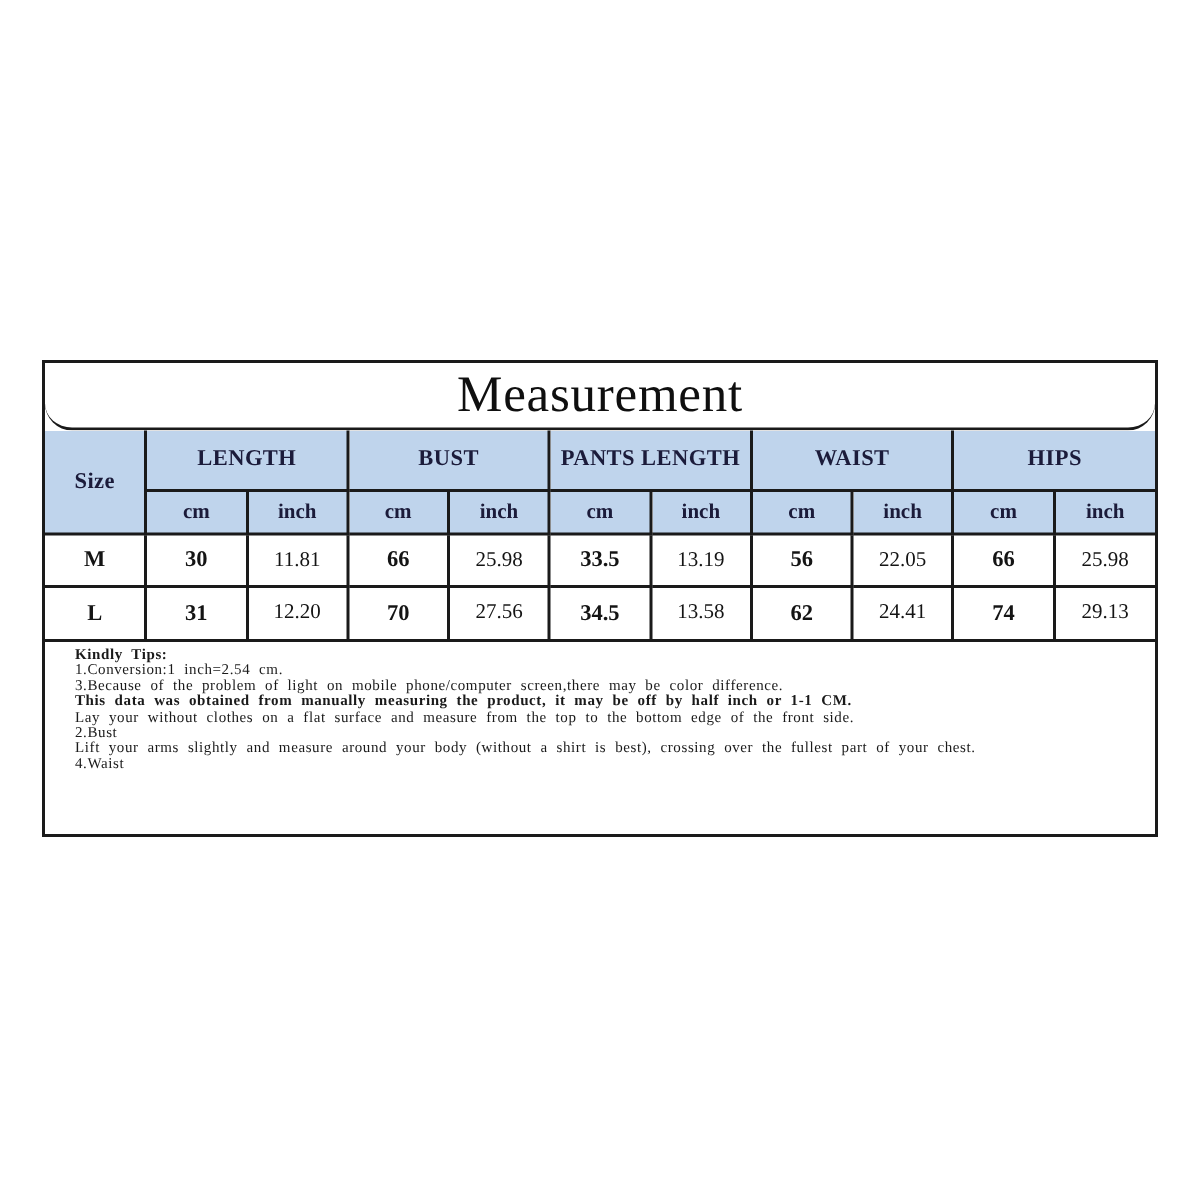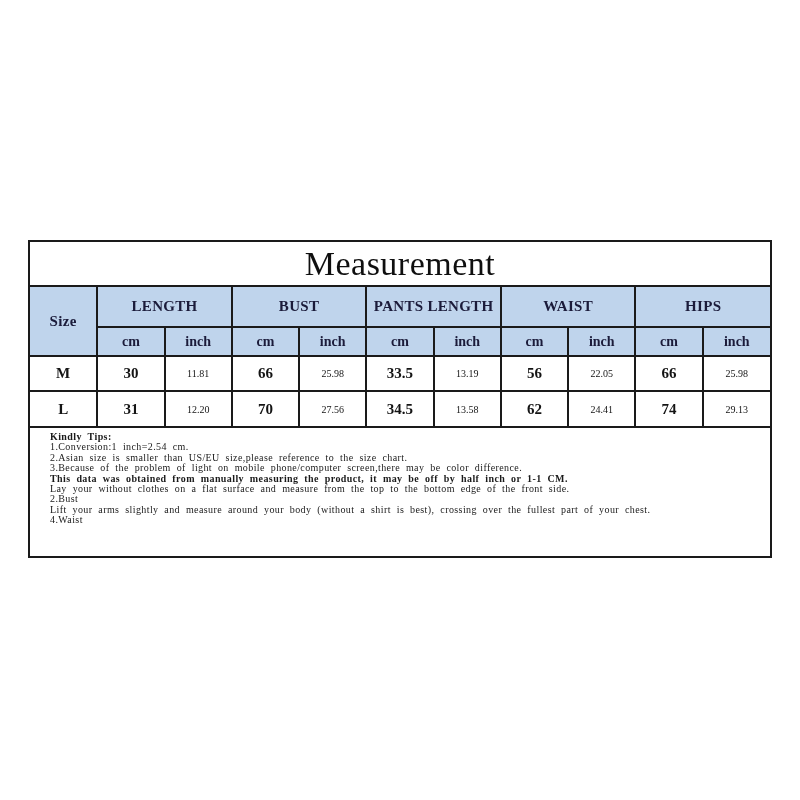--- a/index.html
+++ b/index.html
@@ -26,20 +26,21 @@
   }
 
   .title {
     height: 45px;
     border-bottom: 2px solid var(--border);
     display: flex; align-items: center; justify-content: center;
     font-size: 34px;
     font-weight: 400;
     color: #0f0f0f;
     letter-spacing: 0.5px;
+    border-radius: 18px;
   }
 
   table.size-table {
     width: 100%;
     border-collapse: collapse;
     border: 2px hidden;      
     table-layout: fixed;
   }
   table.size-table th, table.size-table td {
     border: 2px solid var(--border);
@@ -50,21 +51,21 @@
   thead th {
     background: var(--header-bg);
     color: var(--header-text);
     font-weight: bold;
   }
   tr.group-row th { height: 40px; font-size: 15px; letter-spacing: 0.3px; }
   tr.unit-row th  { height: 29px; font-size: 14px; }
   th.size-head    { font-size: 15px; }
   tbody td { height: 35px; color: var(--text); background: #ffffff; }
   td.v-bold { font-weight: bold; font-size: 15px; }
-  td.v-reg  { font-weight: normal; font-size: 10px; }
+  td.v-reg  { font-weight: normal; font-size: 14px; }
 
   .tips {
     height: 112px;
     border-top: 2px solid var(--border);
     padding: 4px 8px 0 20px;
     font-size: 10px;
     line-height: 10.4px;
     color: #1a1a1a;
     letter-spacing: 0.4px;
     word-spacing: 3px;
@@ -143,21 +144,20 @@
           <td class="v-reg">24.41</td>
           <td class="v-bold">74</td>
           <td class="v-reg">29.13</td>
         </tr>
       </tbody>
     </table>
 
     <div class="tips">
       <p class="bold">Kindly Tips:</p>
       <p>1.Conversion:1 inch=2.54 cm.</p>
-      <p>2.Asian size is smaller than US/EU size,please reference to the size chart.</p>
       <p>3.Because of the problem of light on mobile phone/computer screen,there may be color difference.</p>
       <p class="bold">This data was obtained from manually measuring the product, it may be off by half inch or 1-1 CM.</p>
       <p>Lay your without clothes on a flat surface and measure from the top to the bottom edge of the front side.</p>
       <p>2.Bust</p>
       <p>Lift your arms slightly and measure around your body (without a shirt is best), crossing over the fullest part of your chest.</p>
       <p>4.Waist</p>
     </div>
 
   </section>
 </div>

